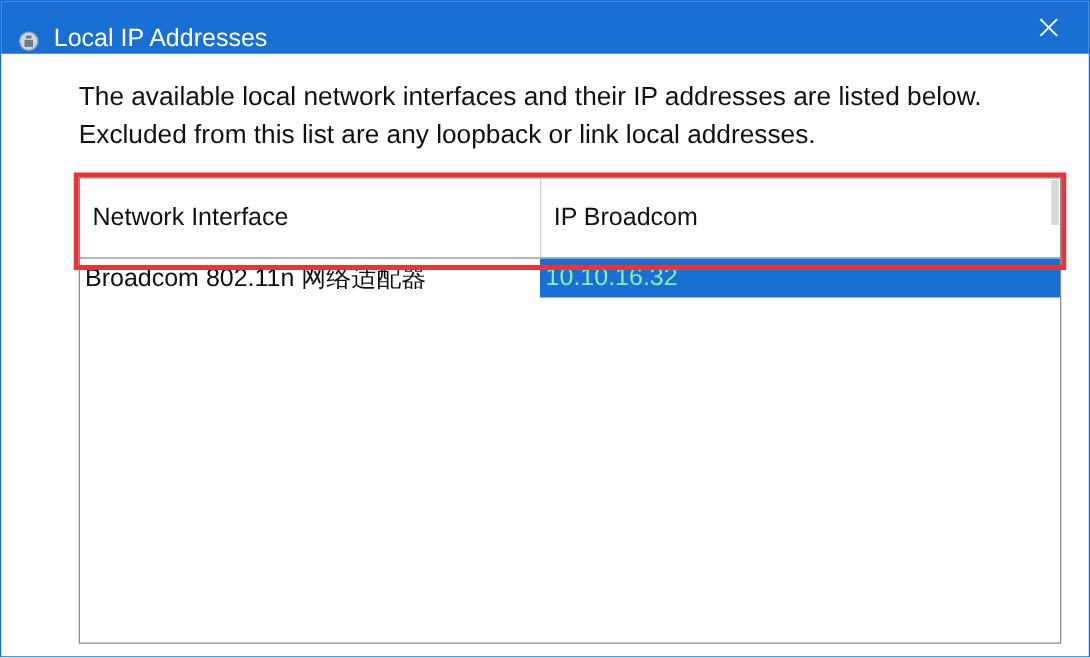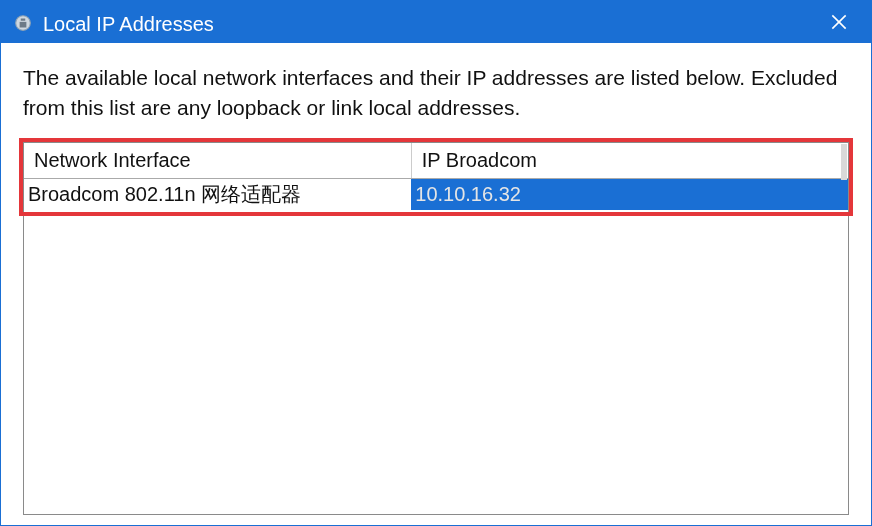--- a/index.html
+++ b/index.html
@@ -15,22 +15,22 @@
       height: 100%;
       border: 1px solid #1a6fd4;
       display: flex;
       flex-direction: column;
     }
     .titlebar {
       background: #1a6fd4;
       color: #fff;
       height: 42px;
       display: flex;
-      align-items: flex-start;
-      padding: 12px 12px;
+      align-items: flex-end;
+      padding: 0 12px;
       font-size: 20px;
     }
     .titlebar .app-icon {
       width: 20px;
       height: 20px;
       margin-right: 10px;
       display: inline-flex;
       align-items: center;
       justify-content: center;
     }
@@ -41,20 +41,21 @@
       display: inline-flex;
       align-items: center;
       justify-content: center;
       cursor: pointer;
     }
     .content {
       padding: 20px 22px 10px 22px;
       display: flex;
       flex-direction: column;
       flex: 1;
+      margin-left: 40px;
     }
     .desc {
       font-size: 21px;
       color: #111;
       line-height: 1.45;
       margin-bottom: 18px;
     }
     .table-wrap {
       position: relative;
       flex: 1;
@@ -76,35 +77,35 @@
       position: relative;
     }
     table {
       width: 100%;
       border-collapse: collapse;
       font-size: 20px;
     }
     thead th {
       text-align: left;
       font-weight: normal;
-      padding: 6px 10px;
+      padding: 20px 10px;
       border-bottom: 1px solid #aaa;
       border-right: 1px solid #ccc;
       background: #fff;
       color: #111;
     }
     thead th:last-child { border-right: none; }
     tbody td {
       padding: 2px 4px;
       color: #111;
       white-space: nowrap;
     }
     tr.selected td.ip {
       background: #1a6fd4;
-      color: #e5e5e5;
+      color: #86efac;
     }
     .col-if { width: 47%; }
     .col-ip { width: 53%; }
     .scrollbar-stub {
       position: absolute;
       right: 1px;
       top: 1px;
       width: 6px;
       height: 36px;
       background: #d9d9d9;

